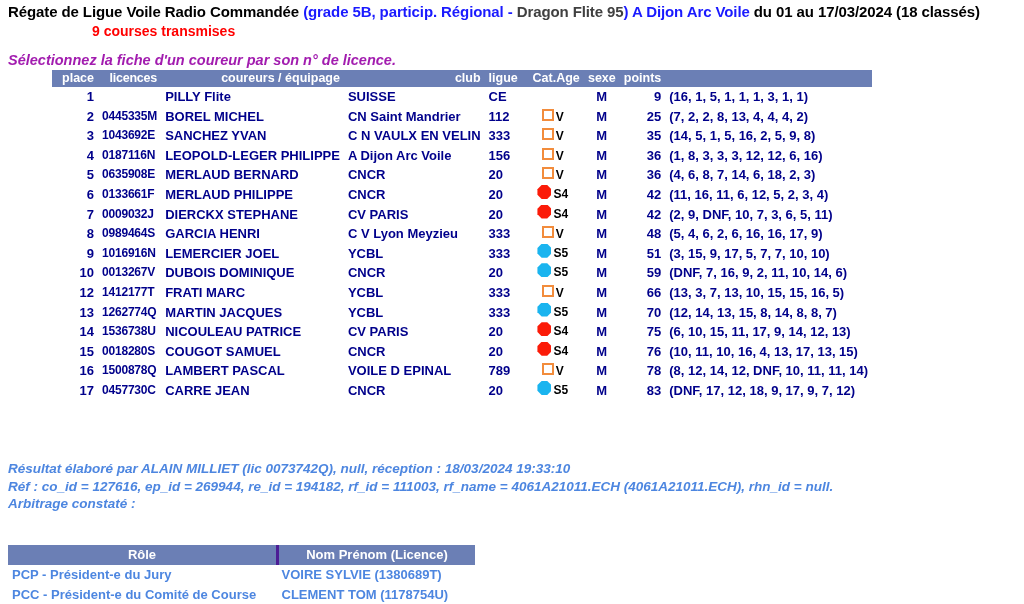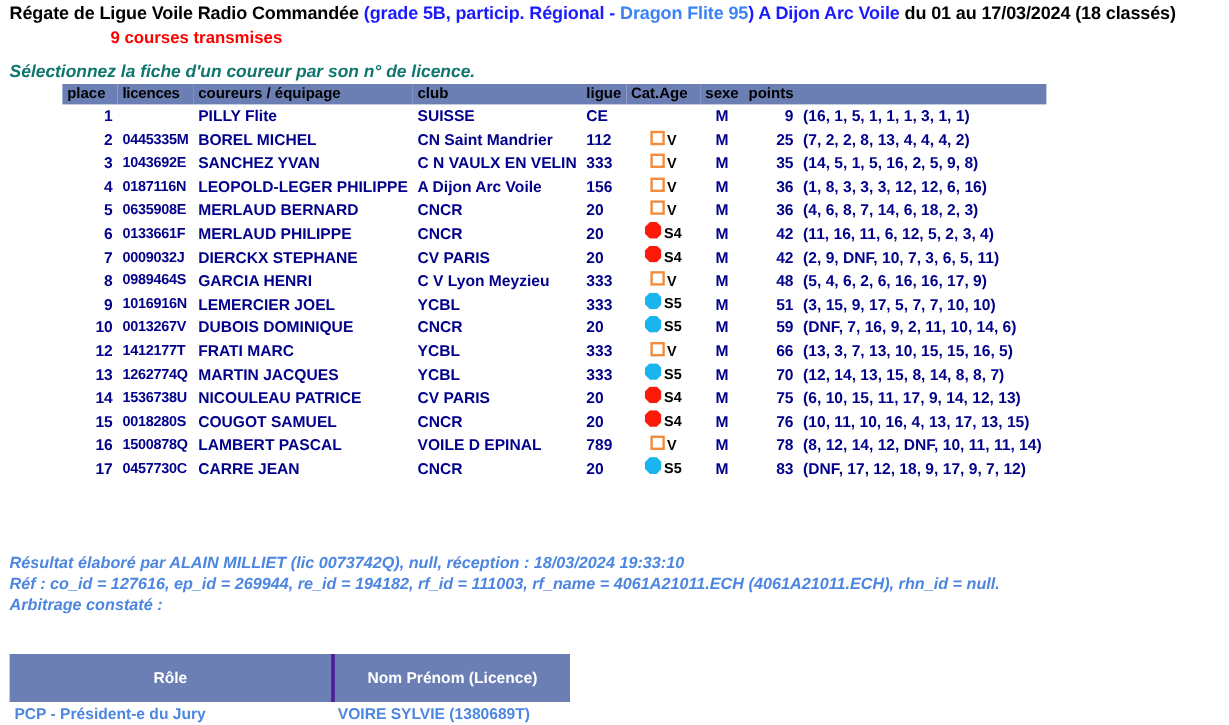--- a/index.html
+++ b/index.html
@@ -21,60 +21,60 @@
     position: absolute;
     left: 8px;
     top: 3px;
     font-size: 15px;
     font-weight: bold;
     white-space: nowrap;
     letter-spacing: -0.1px;
   }
   .t-black { color: #000000; }
   .t-blue  { color: #1a1aff; }
-  .t-red   { color: #3b82f6; }
+  .t-red   { color: #404040; }
 
   .courses-line {
     position: absolute;
     left: 92px;
     top: 23px;
     font-size: 14px;
     font-weight: bold;
     color: #ff0000;
     white-space: nowrap;
   }
 
   .select-line {
     position: absolute;
     left: 8px;
     top: 52px;
     font-size: 14.5px;
     font-weight: bold;
     font-style: italic;
-    color: #0f766e;
+    color: #a21caf;
     white-space: nowrap;
   }
 
   
   .results {
     position: absolute;
     left: 52px;
     top: 70px;
     border-collapse: collapse;
     font-size: 13px;
     font-weight: bold;
     color: #00008b;
   }
   .results thead th {
     background: #6b7fb5;
-    color: #000000;
+    color: #ffffff;
     font-weight: bold;
     font-size: 12.5px;
     padding: 1px 4px 2px 4px;
-    text-align: left;
+    text-align: right;
     white-space: nowrap;
     line-height: 14px;
   }
   .results tbody td {
     padding: 0px 4px;
     white-space: nowrap;
     line-height: 19.6px;
     height: 19.6px;
     vertical-align: middle;
   }
@@ -141,21 +141,21 @@
     border-collapse: collapse;
     font-size: 13px;
     font-weight: bold;
     color: #4d86e0;
   }
   .arb thead th {
     background: #6b7fb5;
     color: #ffffff;
     font-weight: bold;
     font-size: 13px;
-    padding: 12px 10px;
+    padding: 2px 10px;
     text-align: center;
     white-space: nowrap;
     line-height: 16px;
   }
   .arb thead th.sep { border-left: 3px solid #4c1d95; }
   .arb tbody td {
     padding: 1px 4px;
     white-space: nowrap;
     line-height: 18px;
     text-align: left;

